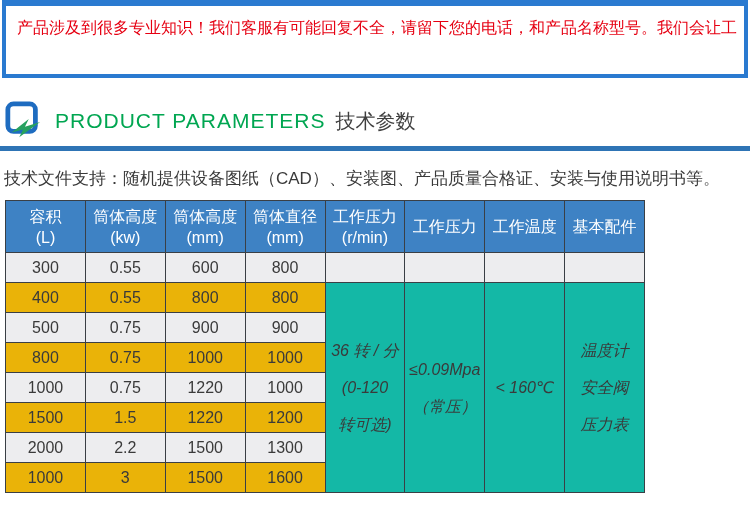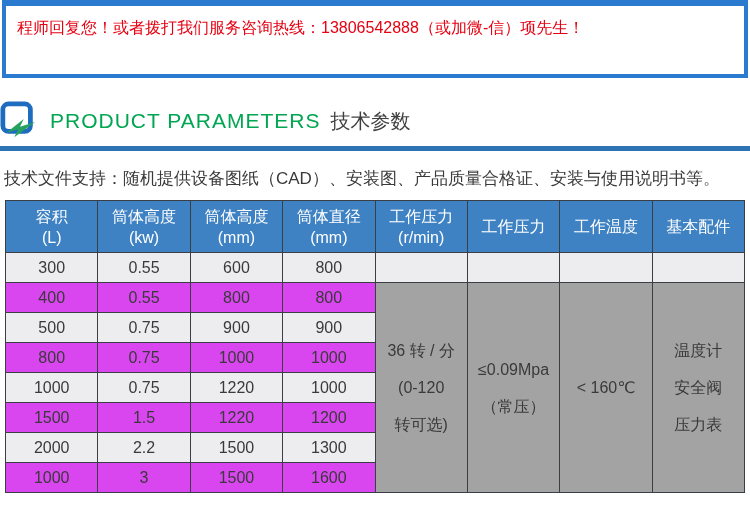--- a/index.html
+++ b/index.html
@@ -24,20 +24,21 @@
   .notice-line {
     color: var(--notice-text, #e60012);
     font-size: 16px;
     line-height: 29px;
     white-space: nowrap;
   }
 
   
   .section-header {
     margin-top: 21px;
+    padding-left: 5px;
     height: 44px;
     display: flex;
     align-items: center;
   }
   .section-header .icon { width: 38px; height: 42px; flex: 0 0 auto; }
   .title-en {
     color: var(--title-green, #00a651);
     font-size: 21px;
     margin-left: 12px;
     letter-spacing: 1px;
@@ -60,55 +61,56 @@
     margin: 17px 0 0 4px;
     font-size: 17px;
     line-height: 22px;
     color: #3a3a3a;
     white-space: nowrap;
   }
 
   
   table.params {
     margin: 10px 0 0 5px;
-    width: 740px;
+    width: 640px;
     border-collapse: collapse;
     table-layout: fixed;
     text-align: center;
   }
   table.params th, table.params td {
     border: 1px solid var(--border-dark, #3a3f45);
     padding: 0;
   }
   table.params th {
     background: var(--header-blue, #3e82c4);
     color: #ffffff;
     font-weight: normal;
     height: 52px;
     font-size: 16px;
   }
   .th-name { line-height: 22px; }
   .th-unit { line-height: 20px; }
   table.params td {
     height: 30px;
     font-size: 16px;
-    background: #d946ef;
+    background: #eab308;
   }
   table.params tbody tr:nth-child(odd) td { background: var(--row-alt, #ededef); }
   table.params td.merged {
-    background: #a3a3a3;
+    background: #14b8a6;
     vertical-align: middle;
+    font-style: italic;
   }
   table.params td.merged div { line-height: 37px; }
 </style>
 </head>
 <body>
 
 <div class="notice-box">
-  <div class="notice-line">程师回复您！或者拨打我们服务咨询热线：13806542888（或加微-信）项先生！</div>
+  <div class="notice-line">产品涉及到很多专业知识！我们客服有可能回复不全，请留下您的电话，和产品名称型号。我们会让工</div>
 </div>
 
 <div class="section-header">
   <svg class="icon" viewBox="0 0 40 44" aria-hidden="true">
     <rect x="3" y="4" width="29" height="29" rx="6" fill="none" stroke="#1e6cc0" stroke-width="5"></rect>
     <path d="M7 34 L25 20 L21 28 L37 23 L15 39 L19 31 Z" fill="#27a15f"></path>
   </svg>
   <span class="title-en">PRODUCT PARAMETERS</span>
   <span class="title-zh">技术参数</span>
 </div>

